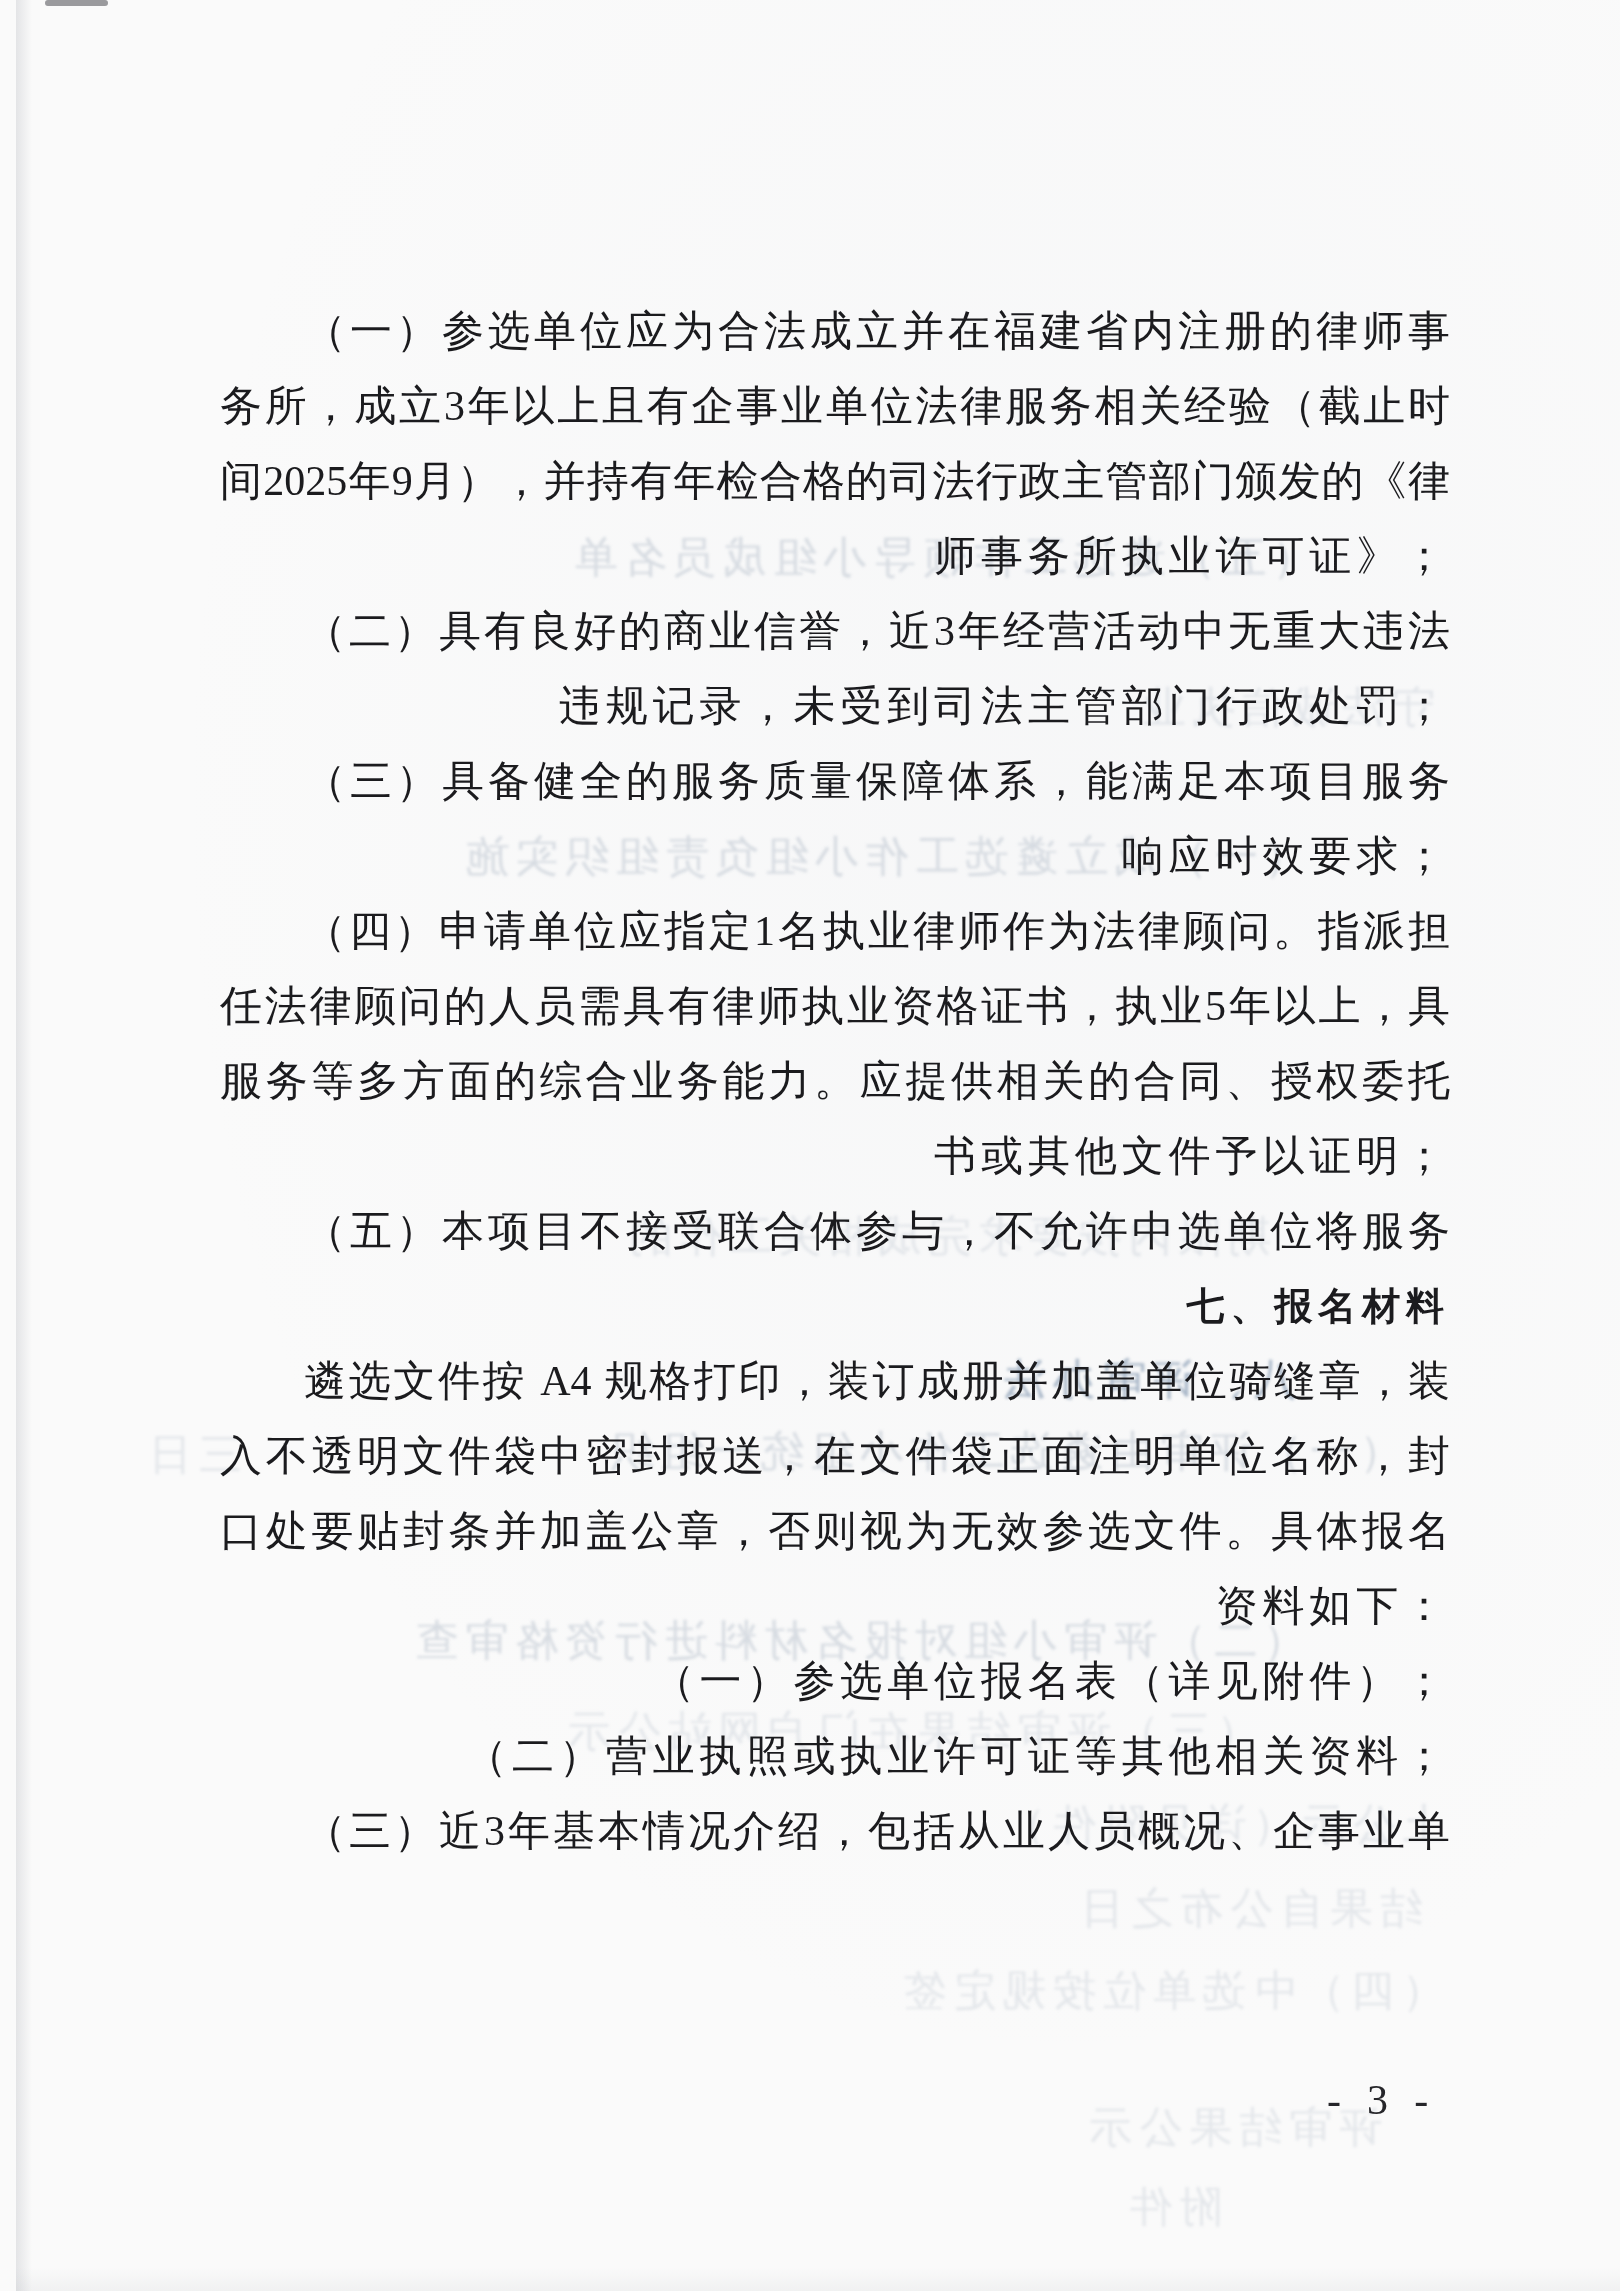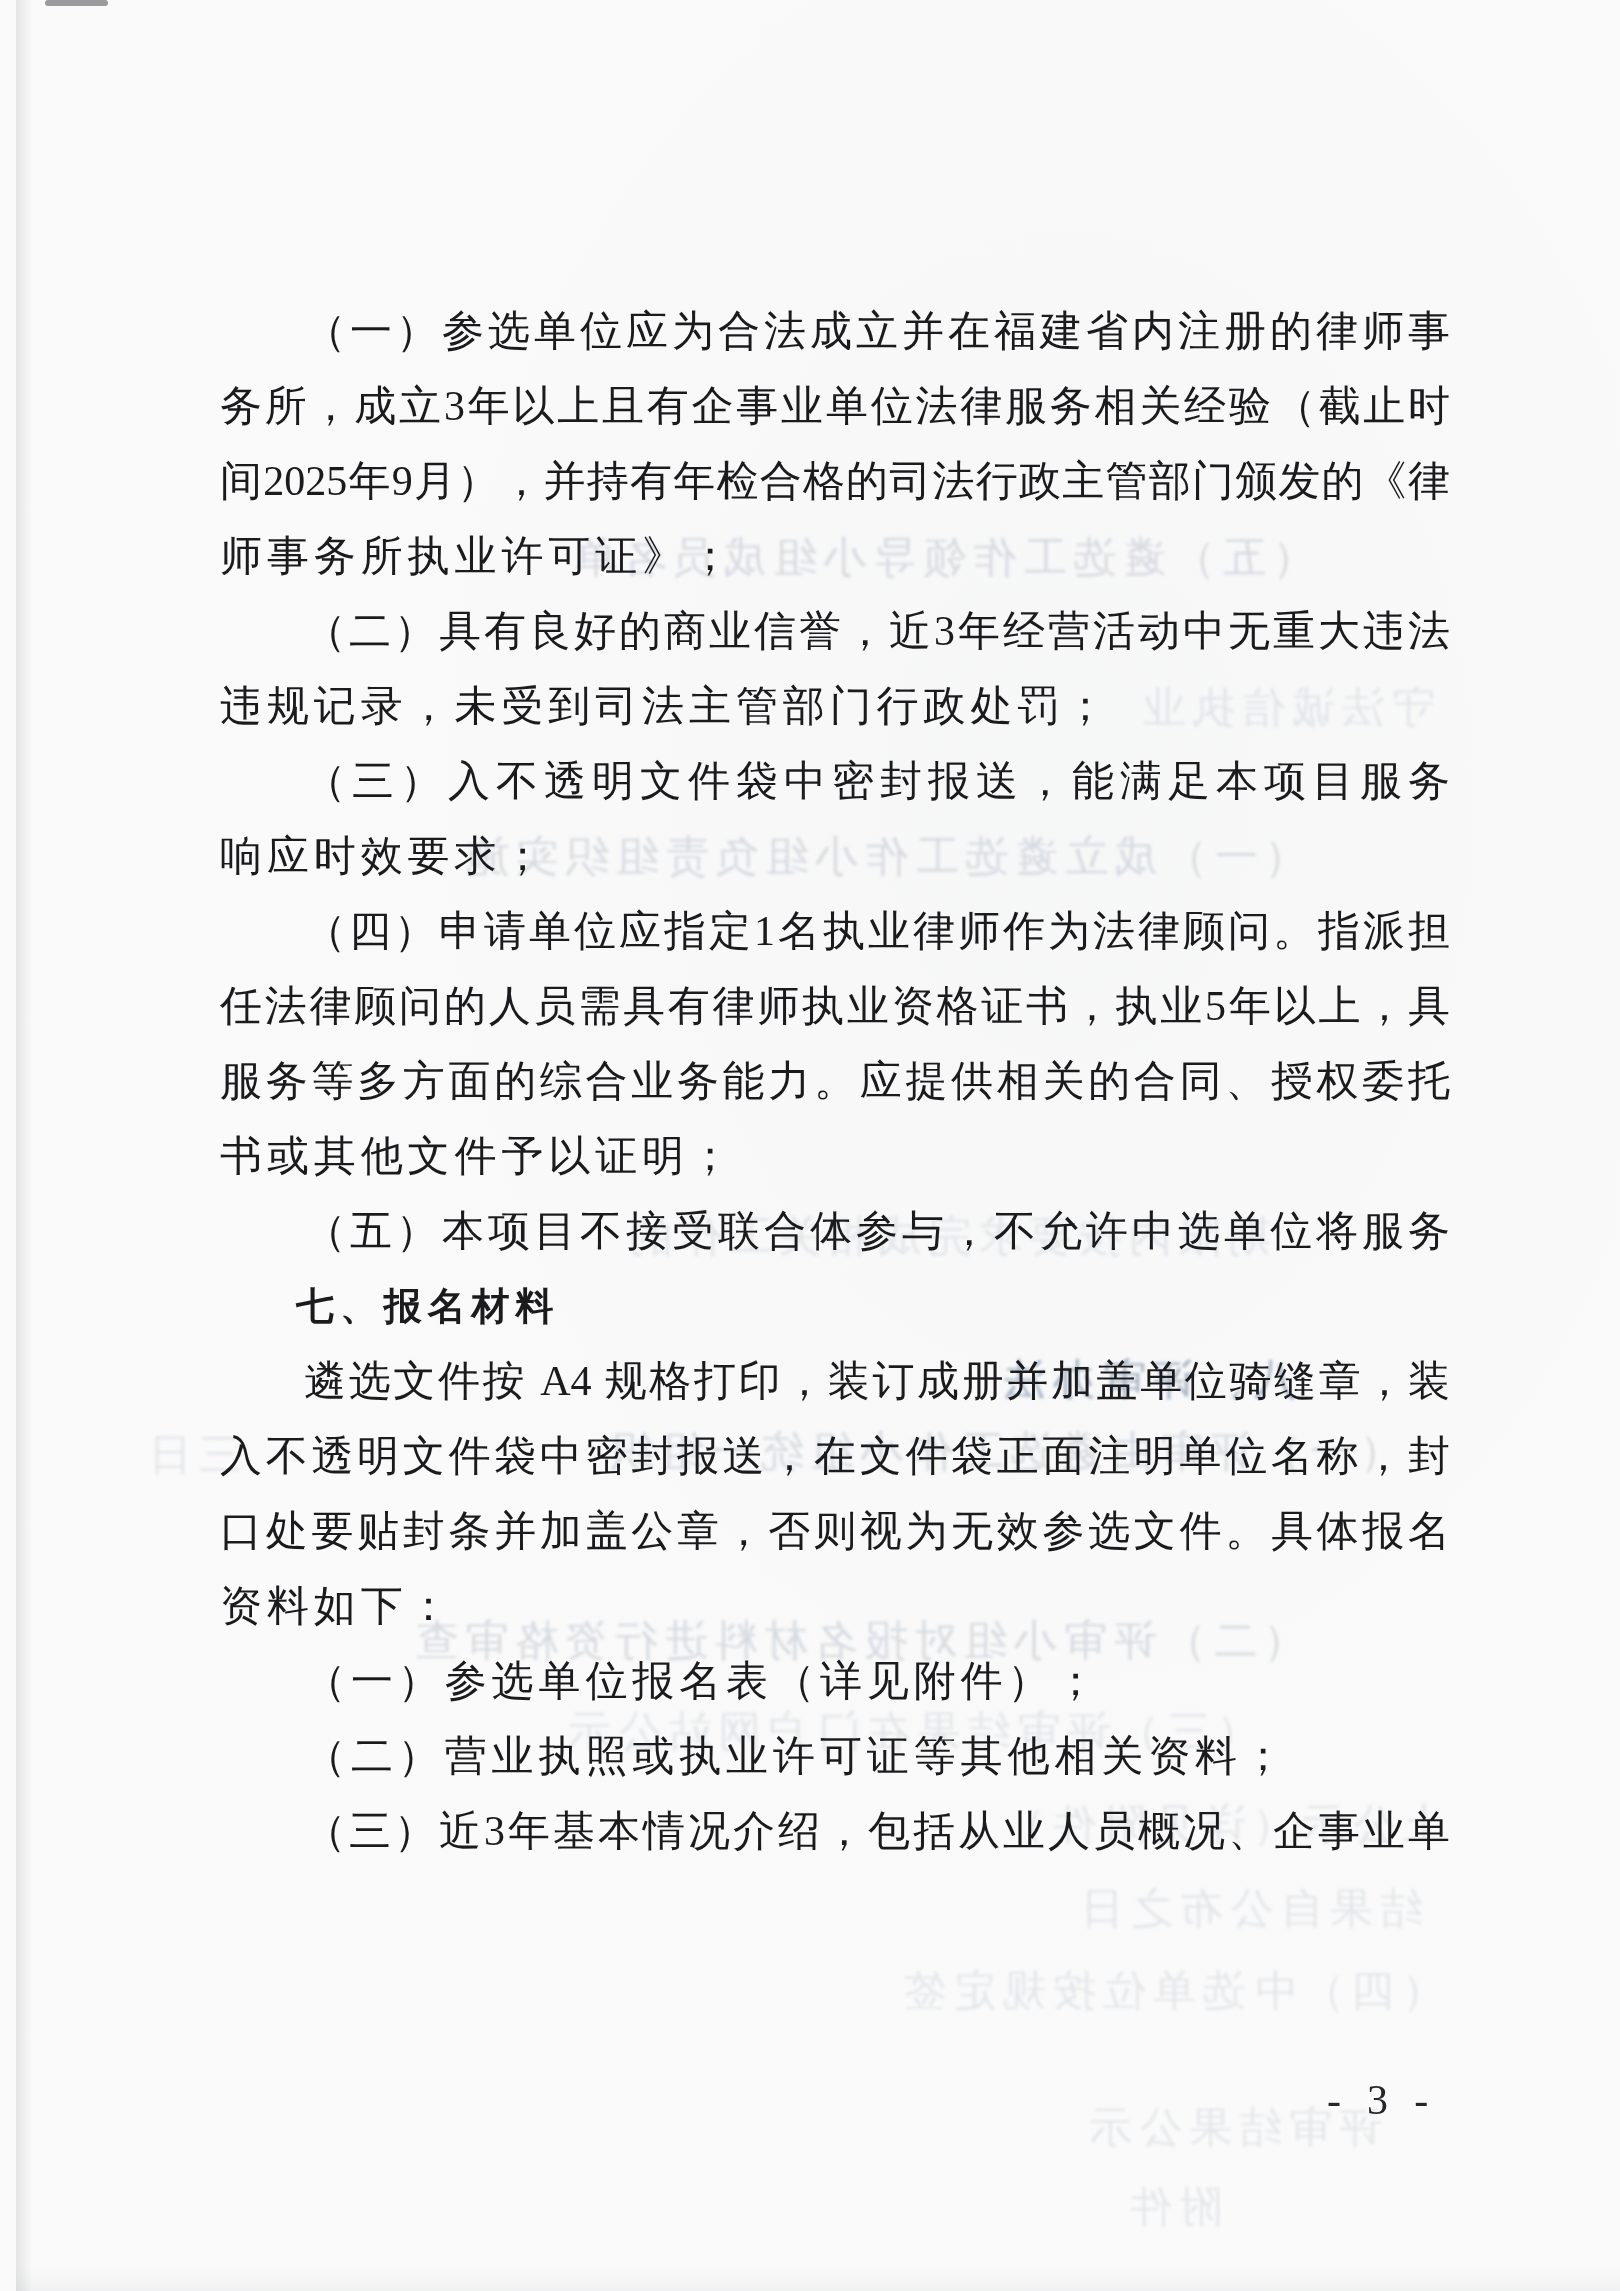--- a/index.html
+++ b/index.html
@@ -34,21 +34,21 @@
     background:#4c4c52;border-radius:2.9px;opacity:.55;filter:blur(0.6px);
   }
   .textblock{
     position:absolute;left:204px;top:294px;width:1230px;
     color:var(--ink);
     font-size:42px;line-height:75px;
   }
   .ln{
     height:75px;
     letter-spacing:4.9px;
-    text-align:left;
+    text-align:right;
     white-space:nowrap;
   }
   .ln.jst{
     letter-spacing:0;
     white-space:normal;
     text-align:justify;
     text-align-last:justify;
   }
   .ln.first{ text-indent:2em; }
   .ln.hd{
@@ -99,21 +99,21 @@
   <div class="bleed faint" style="left:1066px;top:2099px;">评审结果公示</div>
   <div class="bleed faint" style="left:1106px;top:2178px;">附件</div>
 
   <div class="textblock">
     <div class="ln first jst">（一）参选单位应为合法成立并在福建省内注册的律师事</div>
     <div class="ln jst">务所，成立3年以上且有企事业单位法律服务相关经验（截止时</div>
     <div class="ln jst">间2025年9月），并持有年检合格的司法行政主管部门颁发的《律</div>
     <div class="ln">师事务所执业许可证》；</div>
     <div class="ln first jst">（二）具有良好的商业信誉，近3年经营活动中无重大违法</div>
     <div class="ln">违规记录，未受到司法主管部门行政处罚；</div>
-    <div class="ln first jst">（三）入不透明文件袋中密封报送，能满足本项目服务</div>
+    <div class="ln first jst">（三）具备健全的服务质量保障体系，能满足本项目服务</div>
     <div class="ln">响应时效要求；</div>
     <div class="ln first jst">（四）申请单位应指定1名执业律师作为法律顾问。指派担</div>
     <div class="ln jst">任法律顾问的人员需具有律师执业资格证书，执业5年以上，具</div>
     <div class="ln jst">服务等多方面的综合业务能力。应提供相关的合同、授权委托</div>
     <div class="ln">书或其他文件予以证明；</div>
     <div class="ln first jst">（五）本项目不接受联合体参与，不允许中选单位将服务</div>
     <div class="ln first hd">七、报名材料</div>
     <div class="ln first jst">遴选文件按 A4 规格打印，装订成册并加盖单位骑缝章，装</div>
     <div class="ln jst">入不透明文件袋中密封报送，在文件袋正面注明单位名称，封</div>
     <div class="ln jst">口处要贴封条并加盖公章，否则视为无效参选文件。具体报名</div>

